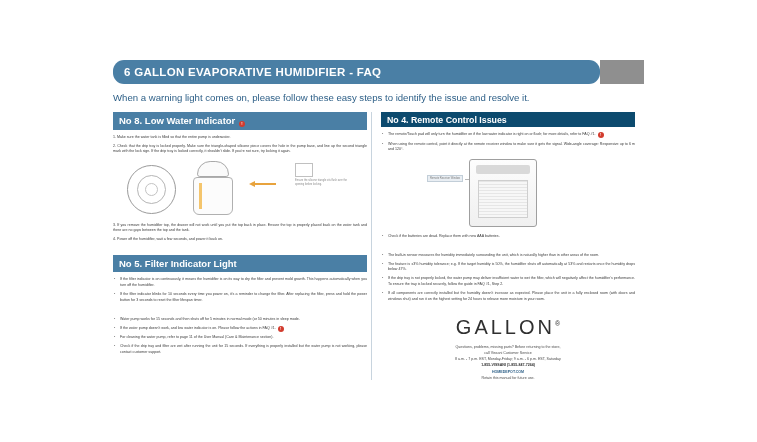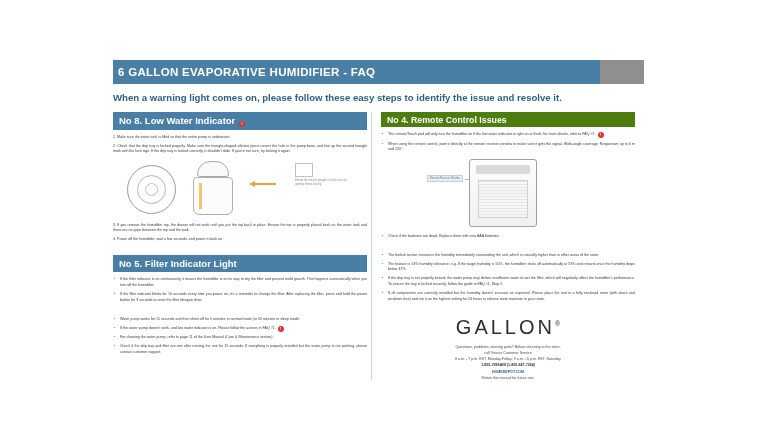--- a/index.html
+++ b/index.html
@@ -30,34 +30,35 @@
   }
   .header-title {
     flex: 1 1 auto;
     background: #4a7fa5;
     color: #ffffff;
     font-size: 11.5px;
     font-weight: bold;
     letter-spacing: .3px;
     display: flex;
     align-items: center;
-    padding-left: 5px;
+    padding-left: 11px;
     box-sizing: border-box;
+    border-radius: 11px;
   }
   .header-block {
     width: 44px;
     background: #8f8f8f;
   }
   .subheader {
     position: absolute;
     left: 113px;
     top: 92px;
     width: 540px;
     font-size: 9.6px;
-    font-weight: bold;
+    font-weight: normal;
     color: #2d5f87;
   }
   
   .col {
     position: absolute;
     top: 112px;
     width: 254px;
   }
   .col-left { left: 113px; }
   .col-right { left: 381px; }
@@ -77,21 +78,21 @@
     font-weight: bold;
     padding: 3px 6px;
     margin-bottom: 5px;
     box-sizing: border-box;
   }
   .sec-head.small {
     font-size: 8.8px;
     padding: 2.5px 6px;
   }
   .sec-head.faded {
-    background: #4d7c0f;
+    background: #0c4a6e;
   }
   
   .body-txt {
     font-size: 3.6px;
     line-height: 1.55;
     color: #3a3a3a;
     text-align: justify;
   }
   .body-txt p {
     margin: 0 0 3px 0;

